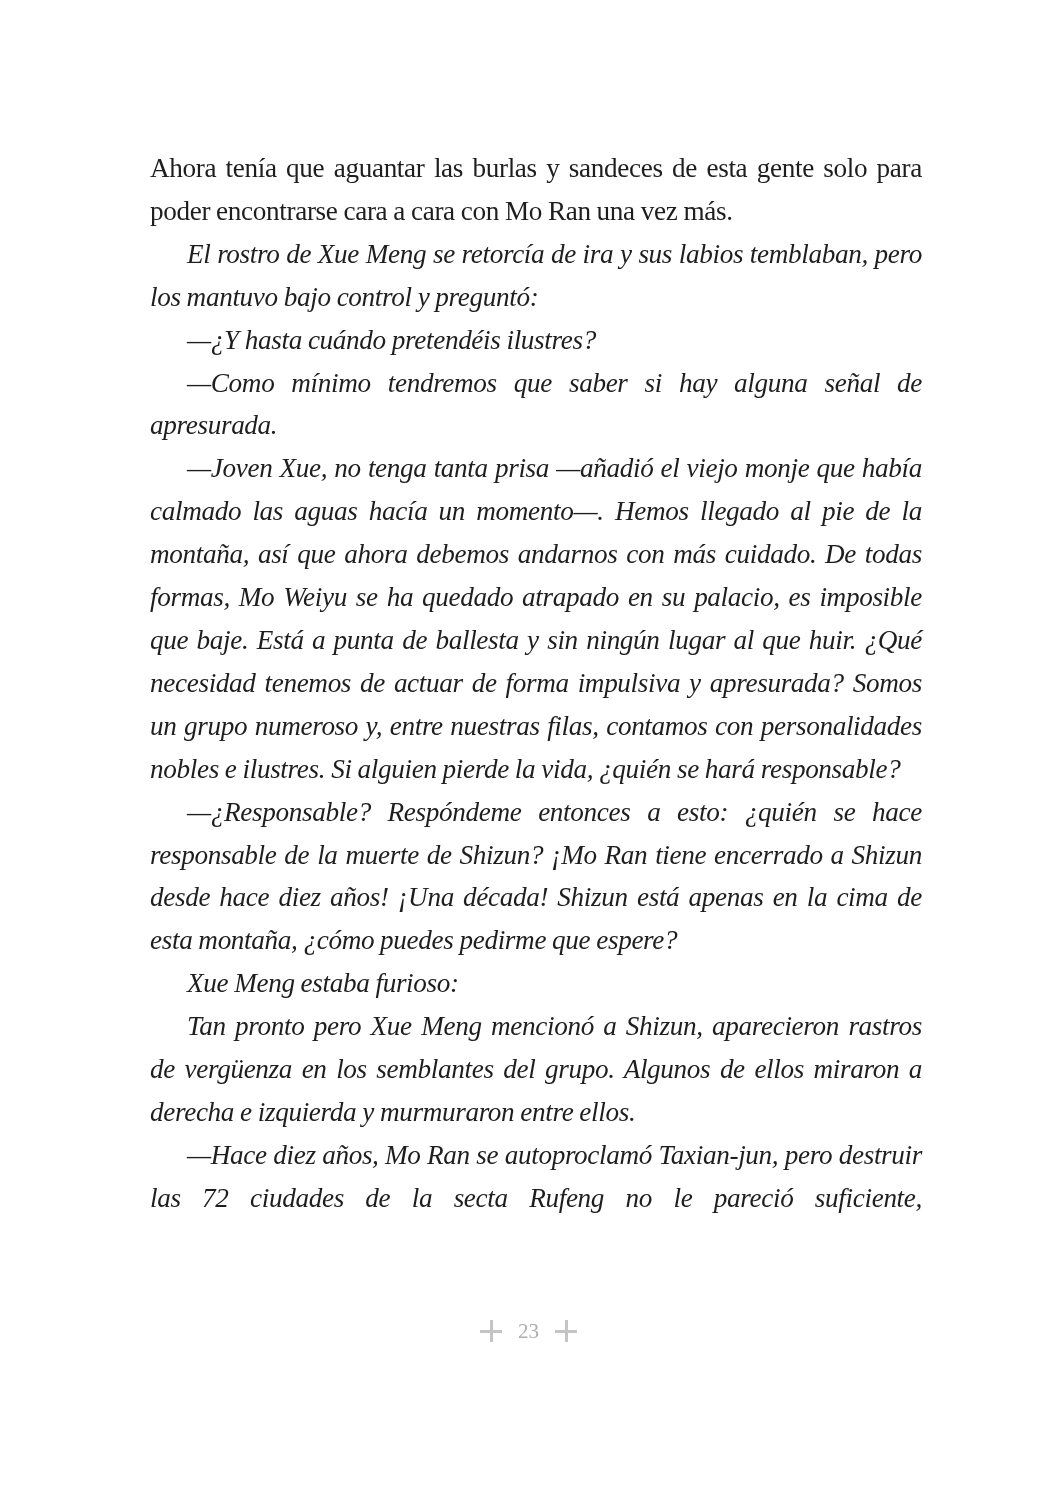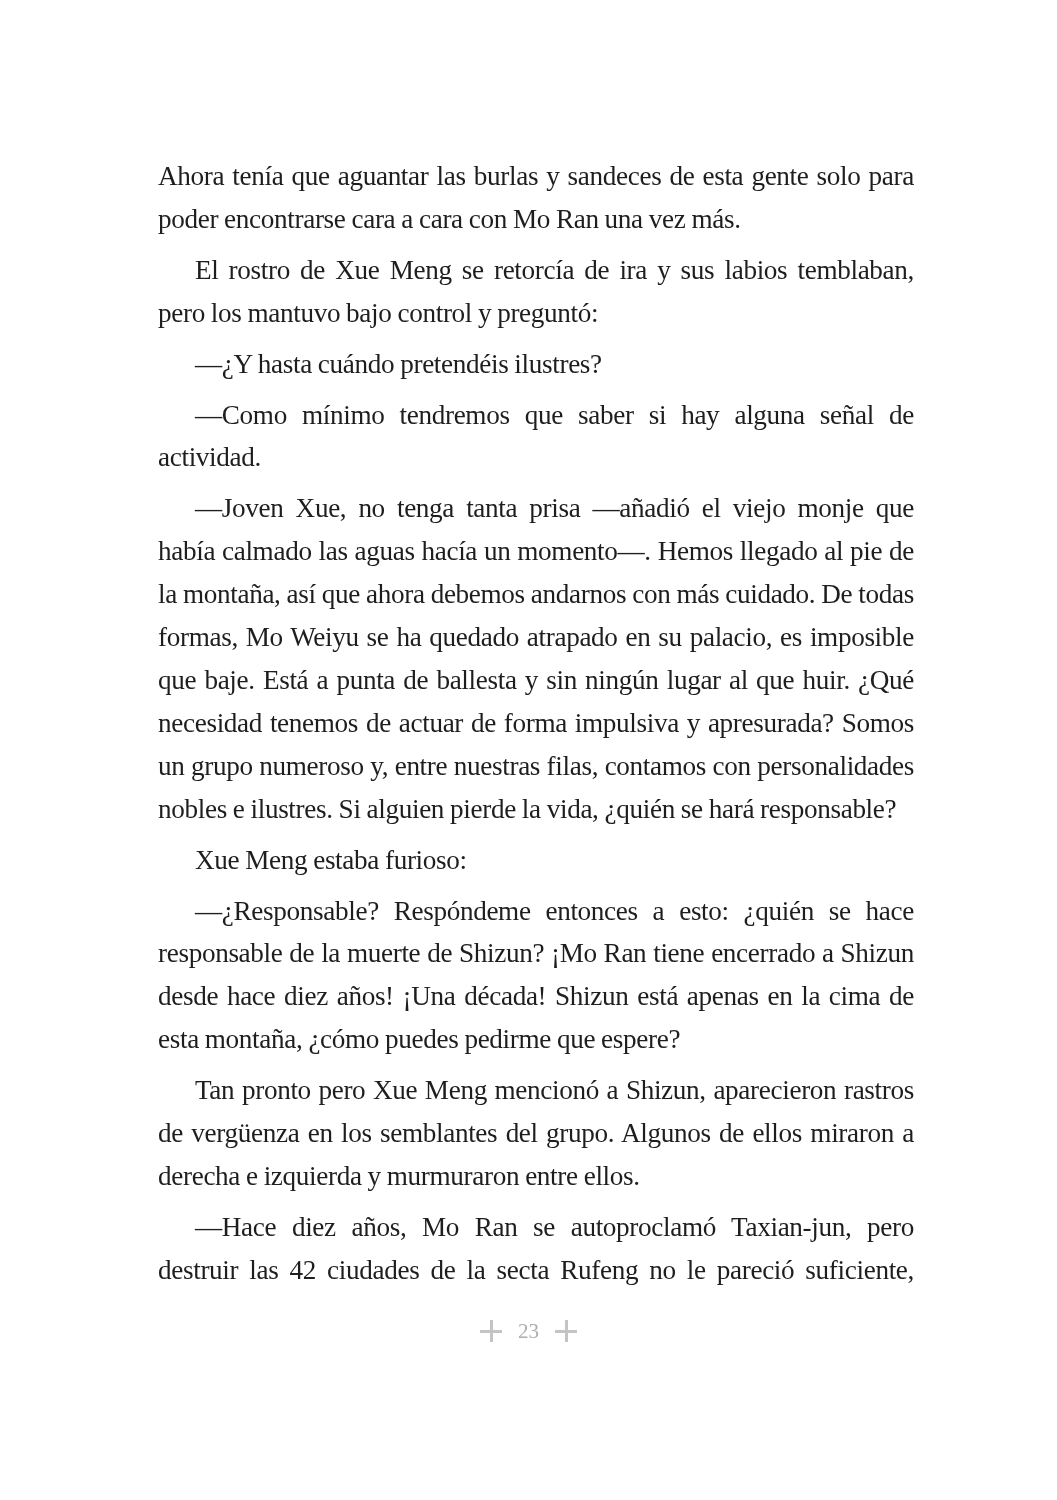--- a/index.html
+++ b/index.html
@@ -19,27 +19,28 @@
     top: 147px;
     width: 772px;
     font-family: "Liberation Serif", "DejaVu Serif", serif;
     font-size: 27.2px;
     line-height: 42.9px;
     color: #1e1e1e;
     letter-spacing: -0.35px;
     word-spacing: -0.5px;
   }
   .para {
-    margin: 8px;
+    margin: 0;
     text-align: justify;
     text-align-last: left;
     hyphens: none;
   }
   .para.indent {
     text-indent: 37px;
+    font-style: italic;
   }
   .para.last-justified {
     text-align-last: justify;
   }
   .footer {
     position: absolute;
     left: 0;
     width: 1057px;
     top: 1320px;
     display: flex;
@@ -71,25 +72,25 @@
     color: #adadad;
   }
 </style>
 </head>
 <body>
 
 <div class="page">
   <p class="para">Ahora tenía que aguantar las burlas y sandeces de esta gente solo para poder encontrarse cara a cara con Mo Ran una vez más.</p>
   <p class="para indent">El rostro de Xue Meng se retorcía de ira y sus labios temblaban, pero los mantuvo bajo control y preguntó:</p>
   <p class="para indent">—¿Y hasta cuándo pretendéis ilustres?</p>
-  <p class="para indent">—Como mínimo tendremos que saber si hay alguna señal de actividad.</p>
+  <p class="para indent">—Como mínimo tendremos que saber si hay alguna señal de apresurada.</p>
   <p class="para indent">—Joven Xue, no tenga tanta prisa —añadió el viejo monje que había calmado las aguas hacía un momento—. Hemos llegado al pie de la montaña, así que ahora debemos andarnos con más cuidado. De todas formas, Mo Weiyu se ha quedado atrapado en su palacio, es imposible que baje. Está a punta de ballesta y sin ningún lugar al que huir. ¿Qué necesidad tenemos de actuar de forma impulsiva y apresurada? Somos un grupo numeroso y, entre nuestras filas, contamos con personalidades nobles e ilustres. Si alguien pierde la vida, ¿quién se hará responsable?</p>
+  <p class="para indent">—¿Responsable? Respóndeme entonces a esto: ¿quién se hace responsable de la muerte de Shizun? ¡Mo Ran tiene encerrado a Shizun desde hace diez años! ¡Una década! Shizun está apenas en la cima de esta montaña, ¿cómo puedes pedirme que espere?</p>
   <p class="para indent">Xue Meng estaba furioso:</p>
-  <p class="para indent">—¿Responsable? Respóndeme entonces a esto: ¿quién se hace responsable de la muerte de Shizun? ¡Mo Ran tiene encerrado a Shizun desde hace diez años! ¡Una década! Shizun está apenas en la cima de esta montaña, ¿cómo puedes pedirme que espere?</p>
   <p class="para indent">Tan pronto pero Xue Meng mencionó a Shizun, aparecieron rastros de vergüenza en los semblantes del grupo. Algunos de ellos miraron a derecha e izquierda y murmuraron entre ellos.</p>
-  <p class="para indent last-justified">—Hace diez años, Mo Ran se autoproclamó Taxian-jun, pero destruir las 42 ciudades de la secta Rufeng no le pareció suficiente,</p>
+  <p class="para indent last-justified">—Hace diez años, Mo Ran se autoproclamó Taxian-jun, pero destruir las 72 ciudades de la secta Rufeng no le pareció suficiente,</p>
 </div>
 
 <div class="footer">
   <span class="cross"></span>
   <span class="page-number">23</span>
   <span class="cross"></span>
 </div>
 
 </body></html>

